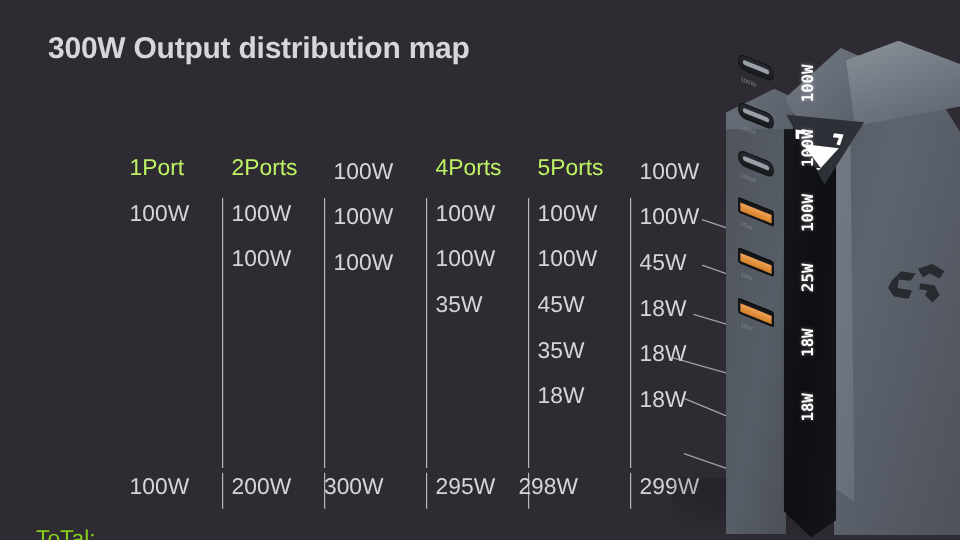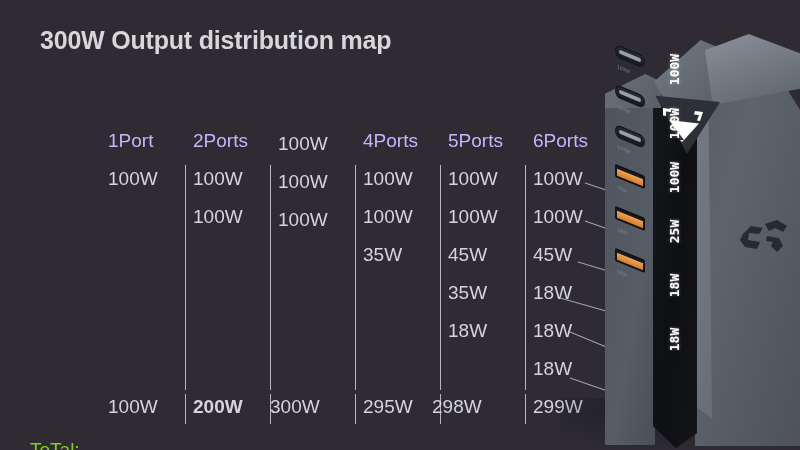--- a/index.html
+++ b/index.html
@@ -45,21 +45,21 @@
   }
   .col.c0 { left: 0px; }
   .col.c1 { left: 85px; }
   .col.c2 { left: 170px; }
   .col.c3 { left: 255px; }
   .col.c4 { left: 340px; }
   .col.c5 { left: 425px; }
 
   .col-head {
     font-size: 19px;
-    color: #c4b5fd;
+    color: #bef264;
     height: 35px;
     line-height: 22px;
     white-space: nowrap;
   }
 
   .cell {
     font-size: 19px;
     color: #d6d4d9;
     height: 38px;
     line-height: 28px;
@@ -98,21 +98,21 @@
     margin-top: 43px;
   }
   .total-cell {
     position: absolute;
     top: 2px;
     font-size: 19px;
     color: #d6d4d9;
     white-space: nowrap;
   }
   .total-cell.t0 { left: 78px; }
-  .total-cell.t1 { left: 163px; font-weight: bold; }
+  .total-cell.t1 { left: 163px; }
   .total-cell.t2 { left: 240px; text-align: right; }
   .total-cell.t3 { left: 333px; }
   .total-cell.t4 { left: 402px; }
   .total-cell.t5 { left: 503px; }
 
   .tdiv {
     position: absolute;
     top: 0px;
     width: 1px;
     height: 30px;
@@ -389,21 +389,20 @@
     <div class="col-head">5Ports</div>
     <div class="cell">100W</div>
     <div class="cell">100W</div>
     <div class="cell">45W</div>
     <div class="cell">35W</div>
     <div class="cell">18W</div>
     <div class="cell"></div>
   </div>
 
   <div class="col c5">
-    <div class="col-head">6Ports</div>
     <div class="cell">100W</div>
     <div class="cell">100W</div>
     <div class="cell">45W</div>
     <div class="cell">18W</div>
     <div class="cell">18W</div>
     <div class="cell">18W</div>
   </div>
 </div>
 
 <div id="total-row">

